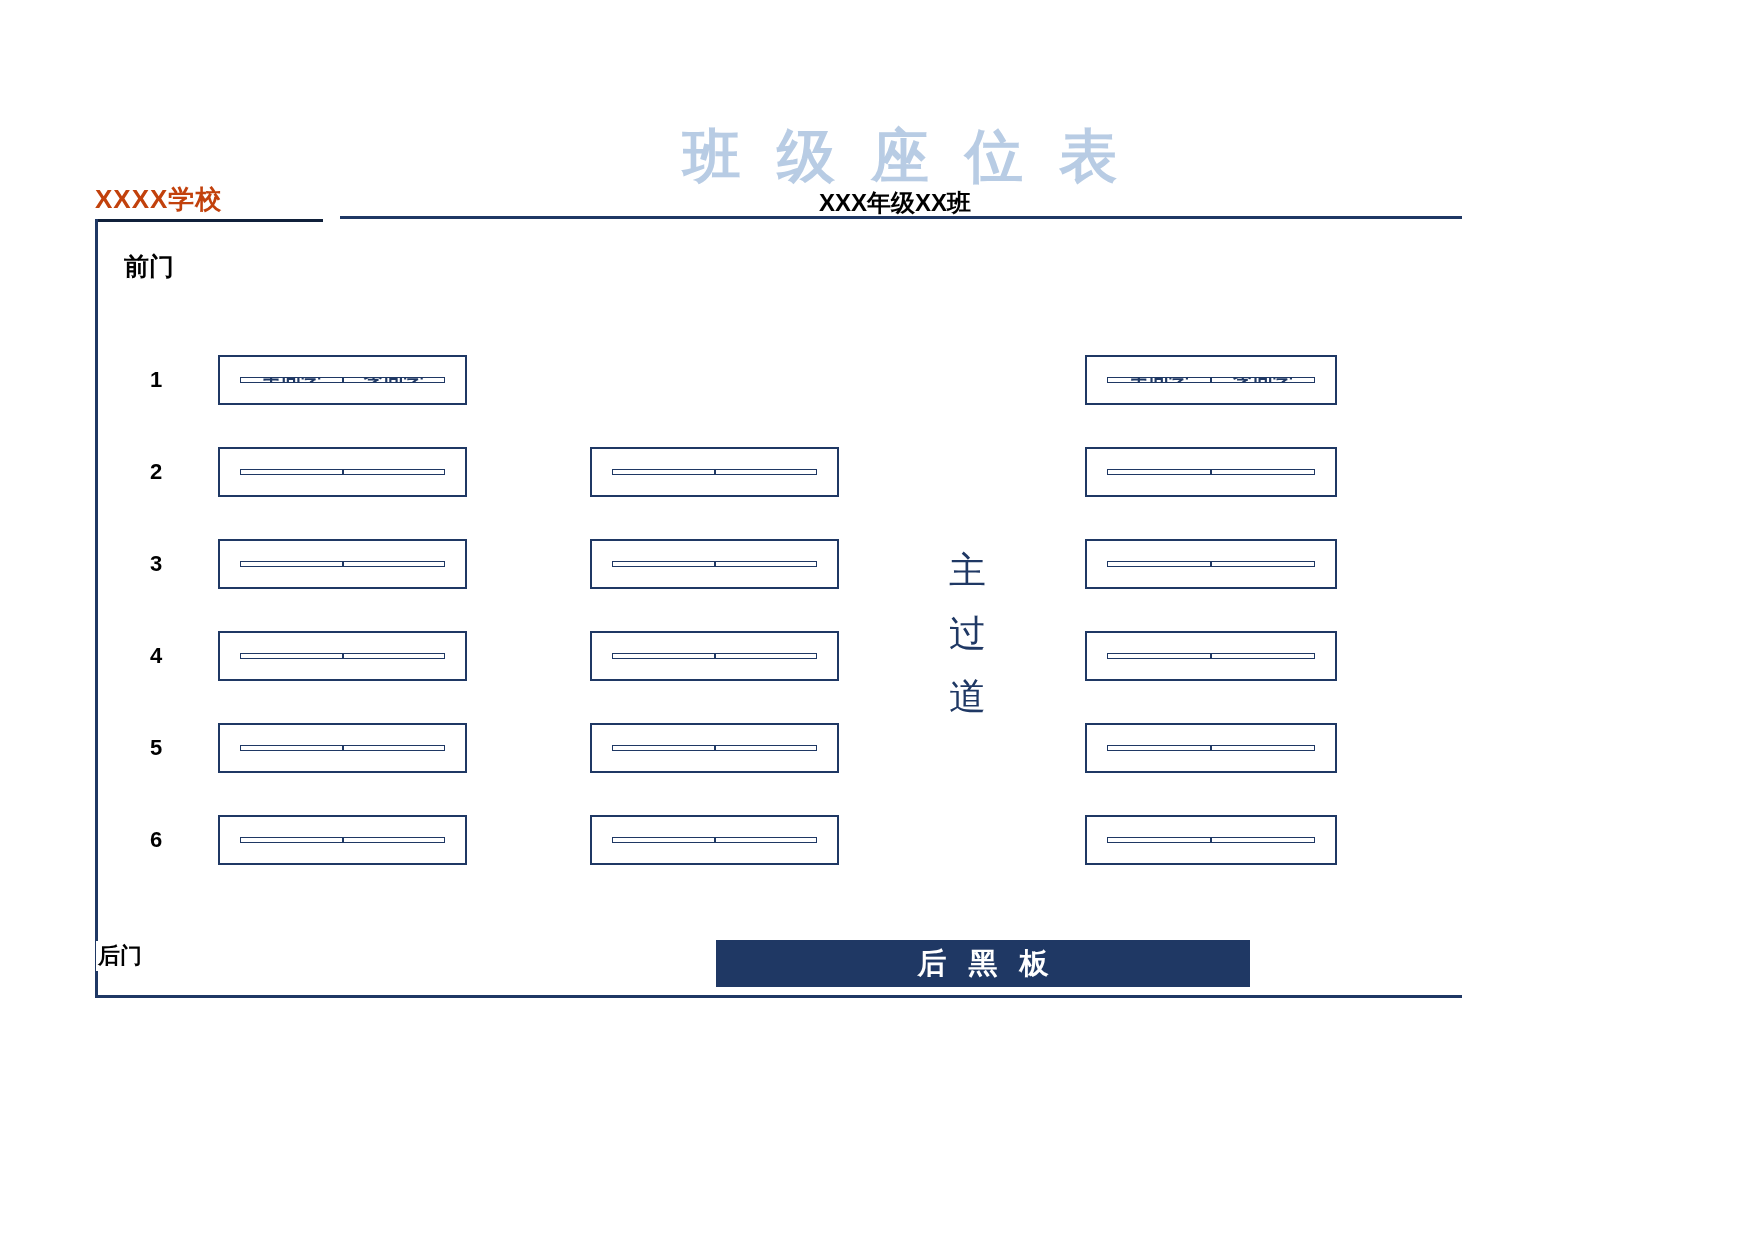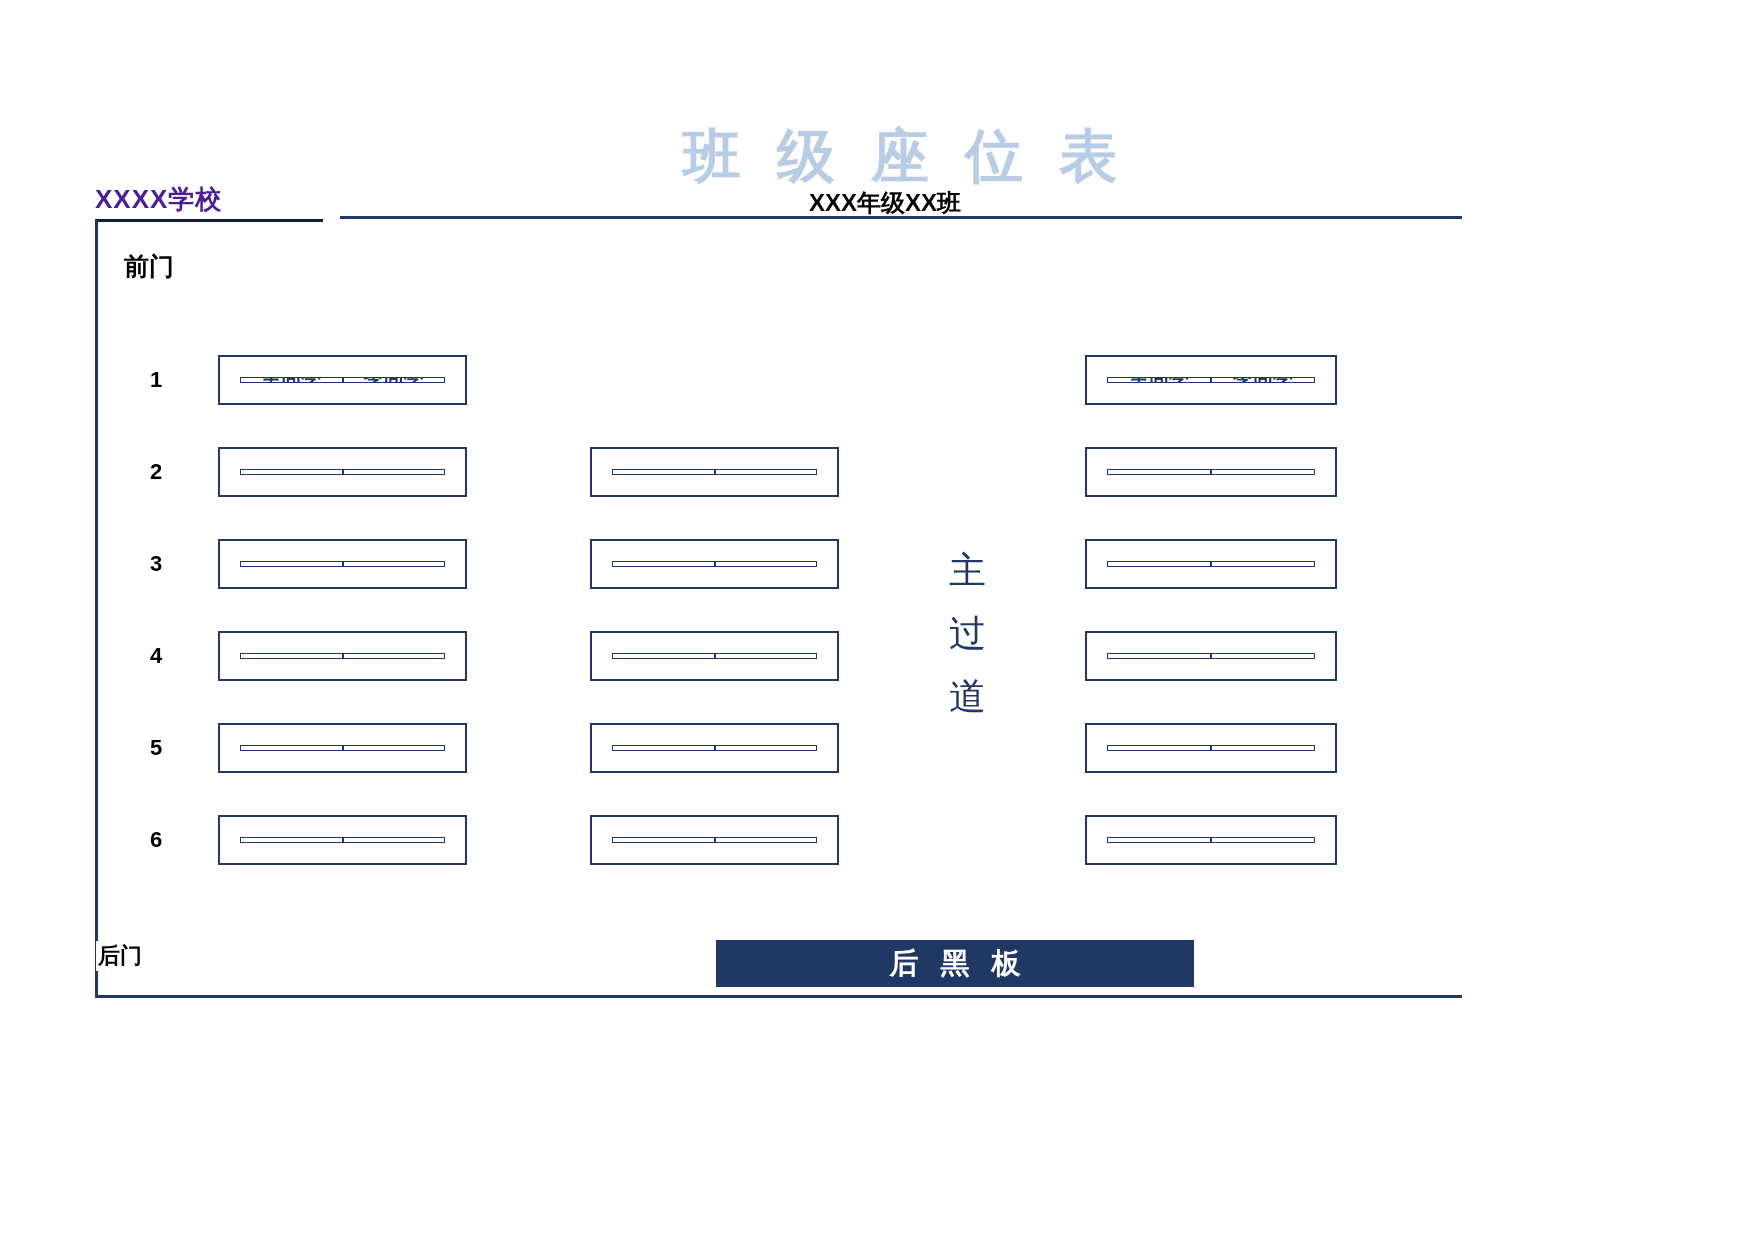--- a/index.html
+++ b/index.html
@@ -28,37 +28,37 @@
     font-weight: bold;
     letter-spacing: 10px;
     white-space: pre;
   }
   .school {
     position: absolute;
     left: 95px;
     top: 182px;
     font-size: 26px;
     font-weight: bold;
-    color: #4c1d95;
+    color: #c2410c;
     letter-spacing: 1px;
   }
   .school-underline {
     position: absolute;
     left: 95px;
     top: 219px;
     width: 228px;
     height: 3px;
     background: #10203a;
   }
   .class-name {
     position: absolute;
     top: 187px;
     left: 50%;
     transform: translateX(-50%);
-    margin-left: 8px;
+    margin-left: 18px;
     font-size: 24px;
     font-weight: bold;
     color: #000;
   }
   
   .border-top {
     position: absolute;
     left: 340px;
     top: 216px;
     width: 1122px;
@@ -128,21 +128,21 @@
     color: var(--navy, #1f3864);
     line-height: 1.7;
     word-break: break-all;
     text-align: right;
   }
   
   .back-board {
     position: absolute;
     left: 716px;
     top: 940px;
-    width: 478px;
+    width: 534px;
     height: 47px;
     background: var(--navy, #1f3864);
     color: #fff;
     display: flex;
     align-items: center;
     justify-content: center;
     font-size: 29px;
     font-weight: bold;
     white-space: pre;
     word-spacing: 14px;

